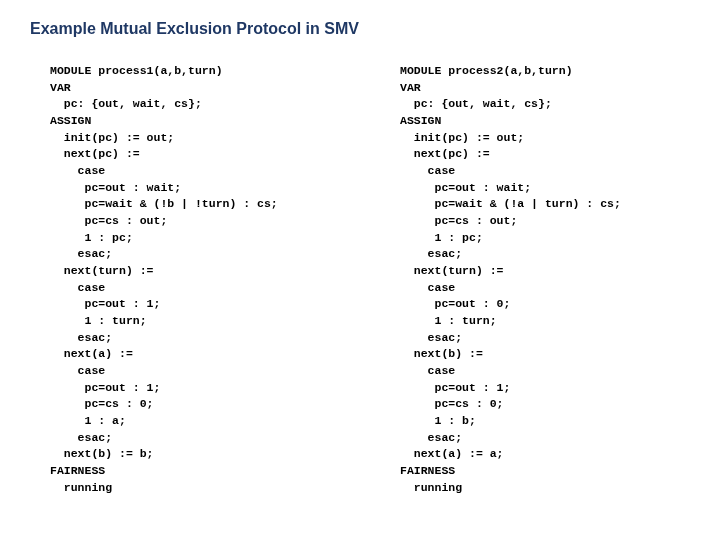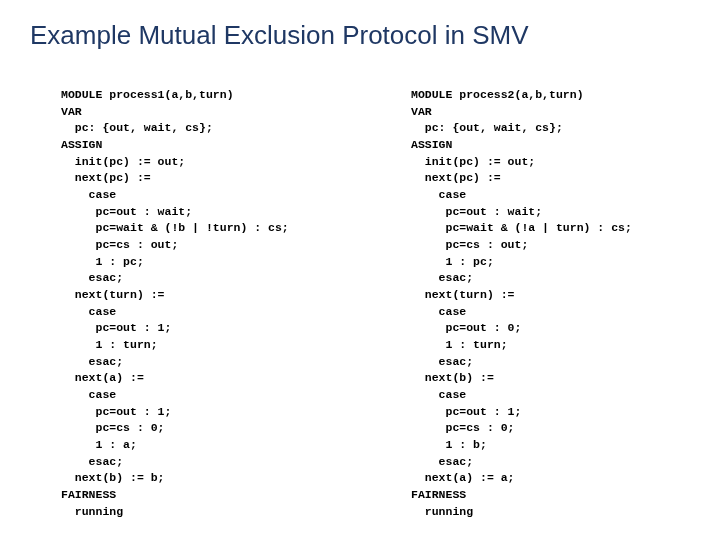--- a/index.html
+++ b/index.html
@@ -9,38 +9,38 @@
     height: 540px;
     background: #ffffff;
     font-family: Arial, Helvetica, sans-serif;
     overflow: hidden;
   }
   .slide {
     padding: 20px 30px;
     box-sizing: border-box;
   }
   .title {
-    font-size: 26px;
+    font-size: 16px;
     color: #1f3864;
-    font-weight: normal;
+    font-weight: bold;
     margin: 0 0 25px 0;
   }
   .columns {
     display: flex;
     gap: 60px;
     padding-left: 20px;
   }
   .col {
     flex: 1;
   }
   pre {
     font-family: "Courier New", Courier, monospace;
     font-size: 11.5px;
     line-height: 1.45;
-    margin: 11px;
+    margin: 0;
     white-space: pre;
     color: #000;
     font-weight: bold;
   }
 </style>
 </head>
 <body>
 
 <div class="slide">
   <h1 class="title">Example Mutual Exclusion Protocol in SMV</h1>

